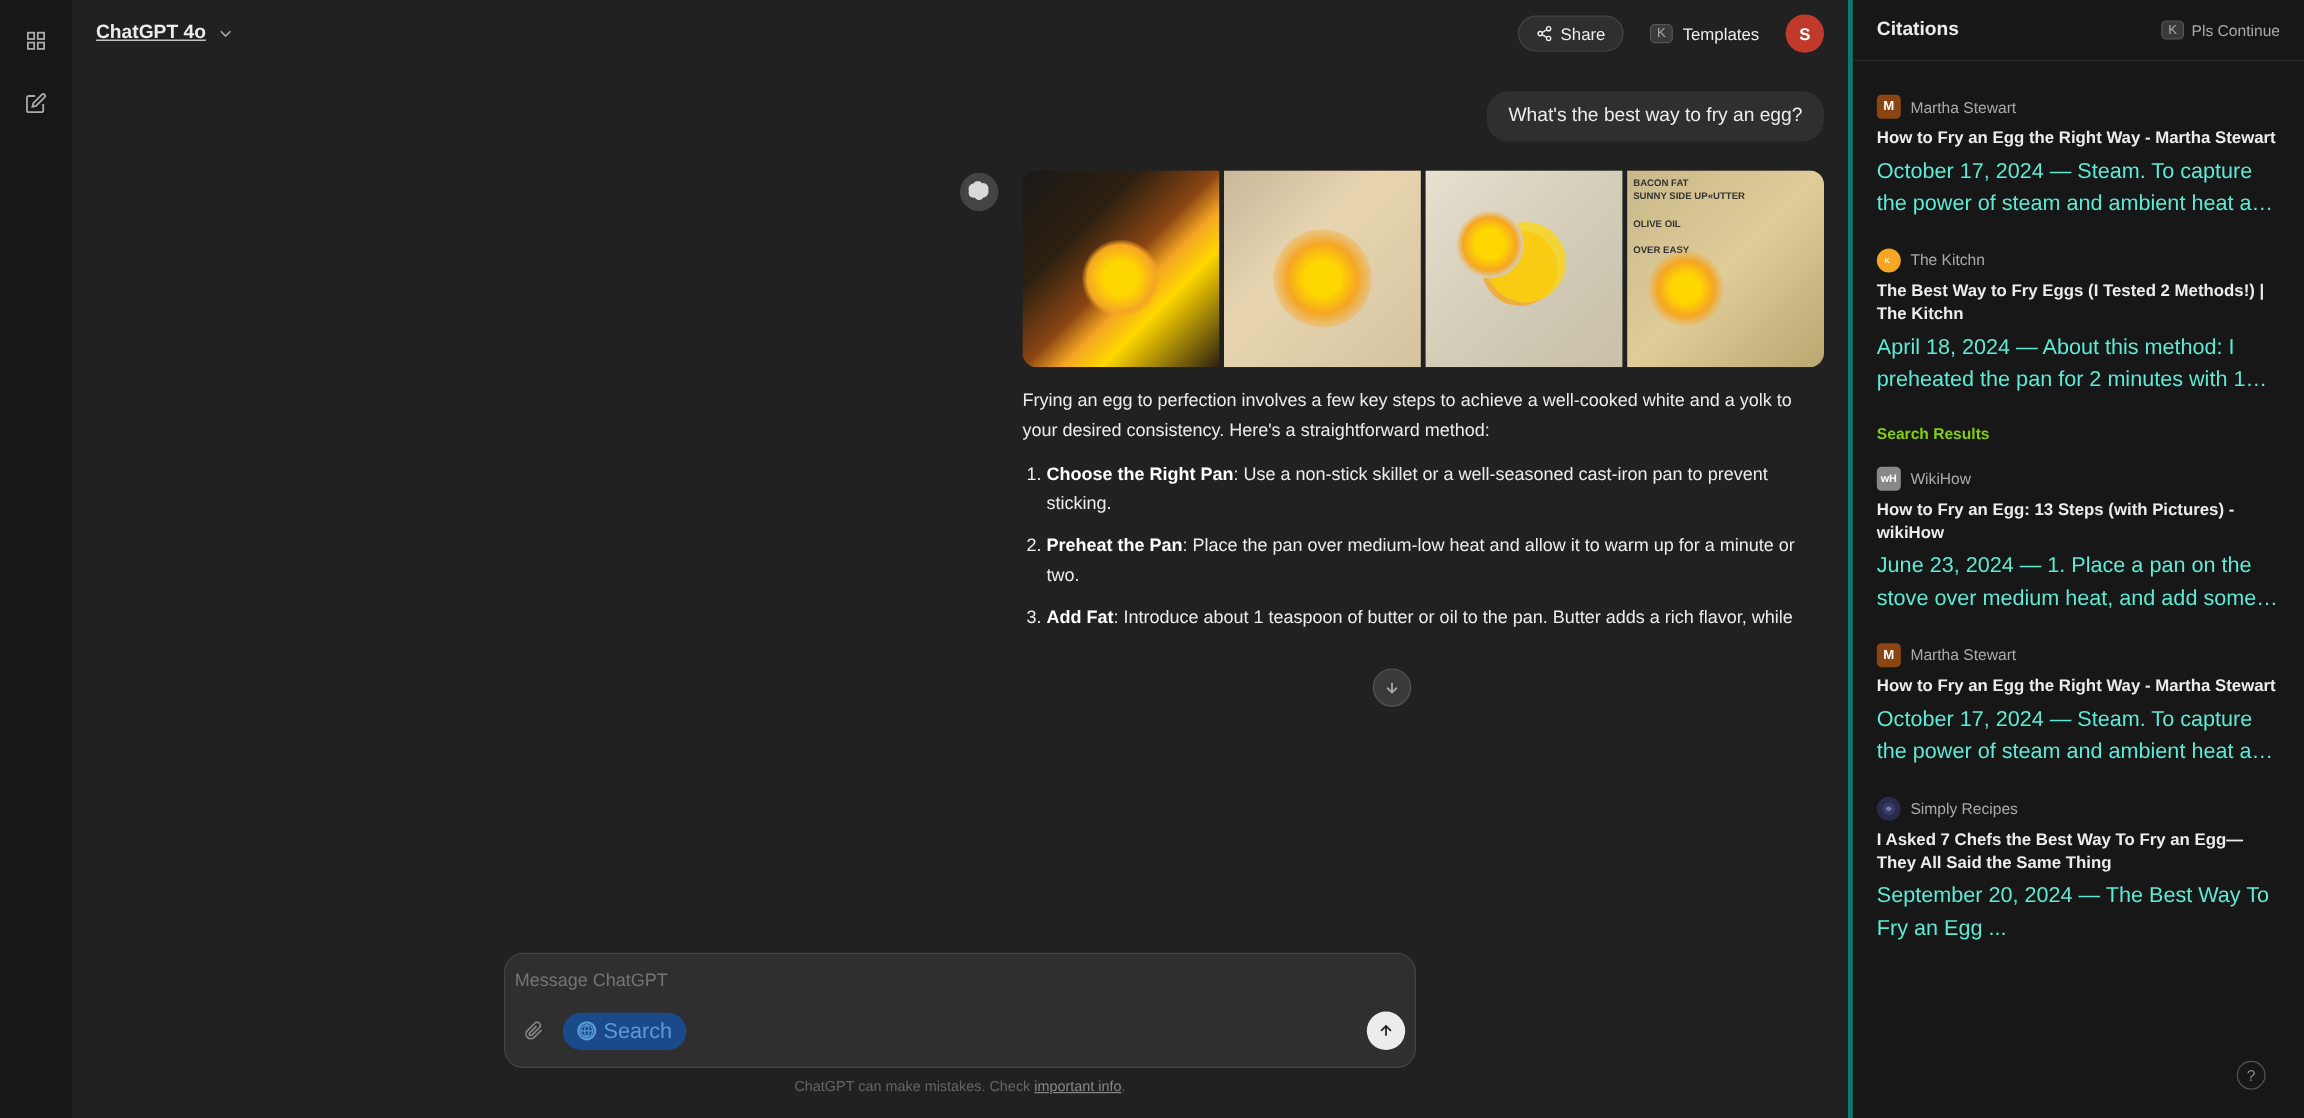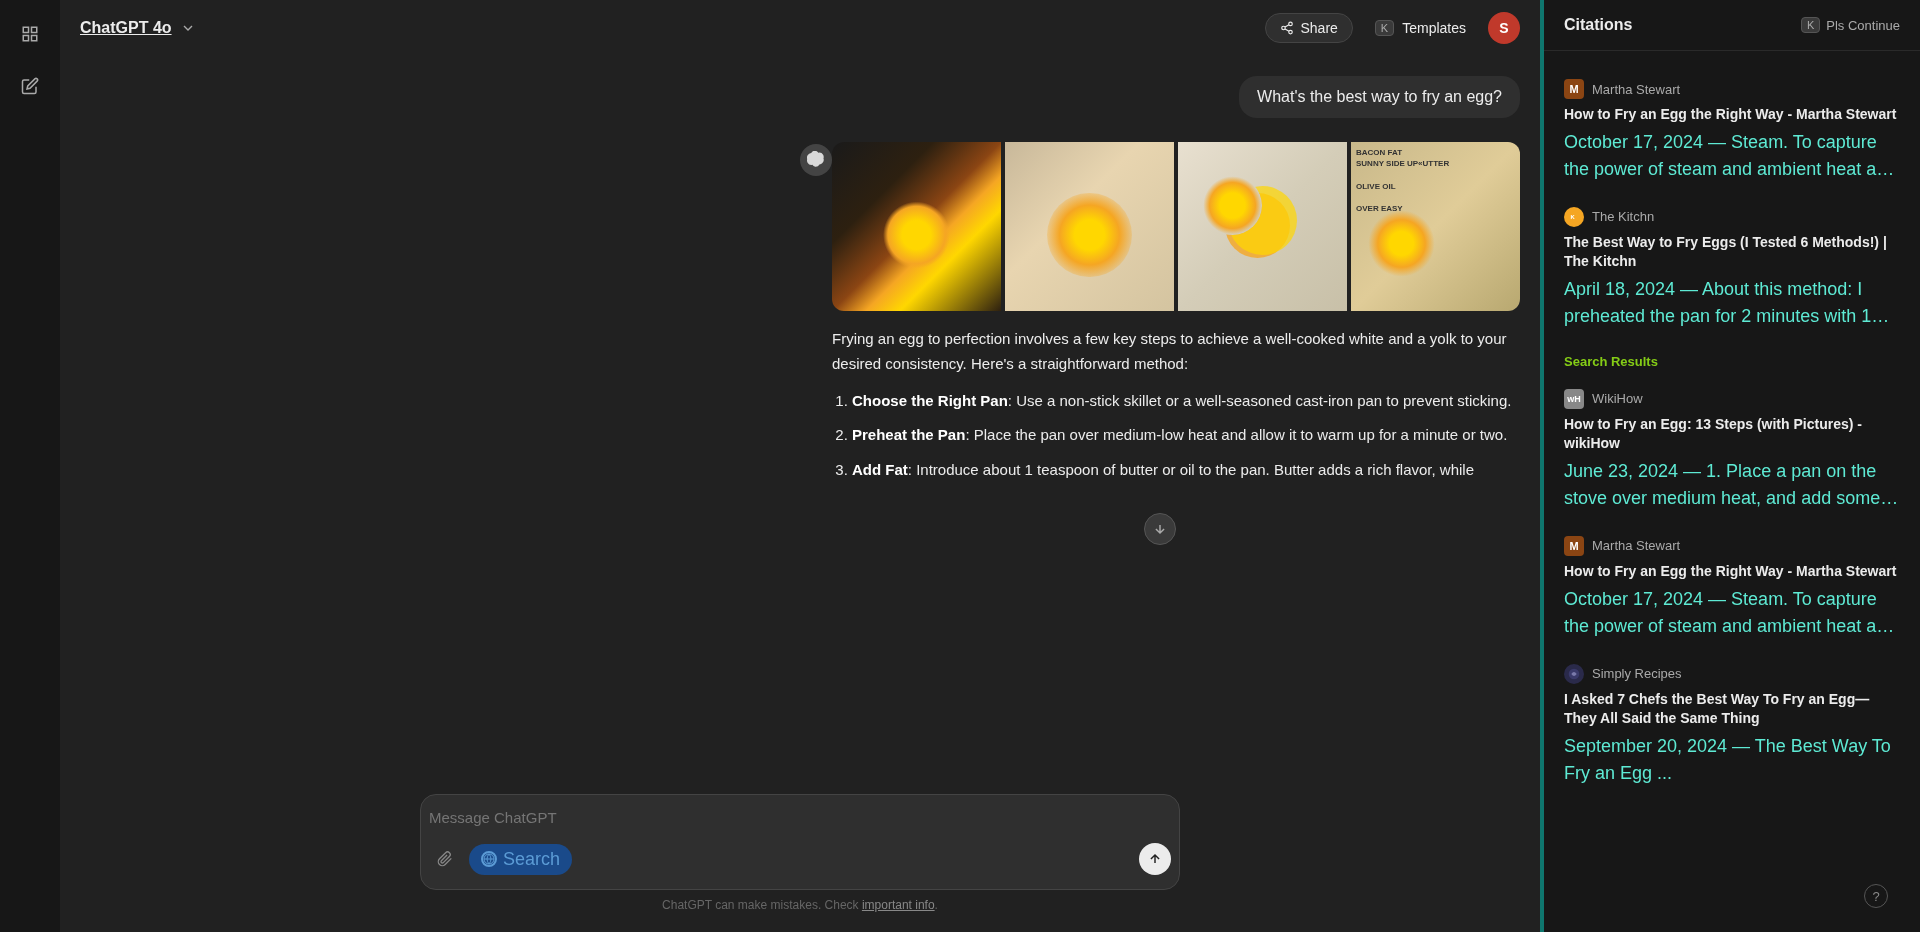--- a/index.html
+++ b/index.html
@@ -142,21 +142,21 @@
       border-radius: 18px;
       padding: 12px 18px;
       font-size: 16px;
       color: #ececec;
       max-width: 80%;
     }
 
     
     .assistant-message {
       display: flex;
-      gap: 0;
+      gap: 20px;
       margin-bottom: 20px;
       margin-top: 21px;
     }
     .assistant-icon {
       width: 32px;
       height: 32px;
       border-radius: 50%;
       background: #444;
       display: flex;
       align-items: center;
@@ -659,21 +659,21 @@
     <div class="citation-item">
       <div class="citation-source">
         <div class="source-favicon favicon-kitchn" style="border-radius:50%;">
           <svg width="14" height="14" viewBox="0 0 24 24" fill="none">
             <circle cx="12" cy="12" r="10" fill="#f5a623"></circle>
             <text x="6" y="16" font-size="10" fill="white" font-weight="bold">K</text>
           </svg>
         </div>
         <span class="source-name">The Kitchn</span>
       </div>
-      <div class="citation-title">The Best Way to Fry Eggs (I Tested 6 Methods!) | The Kitchn</div>
+      <div class="citation-title">The Best Way to Fry Eggs (I Tested 2 Methods!) | The Kitchn</div>
       <div class="citation-excerpt">April 18, 2024 — About this method: I preheated the pan for 2 minutes with 1 teaspoon of vegetable oil,...</div>
     </div>
 
     <div class="section-label">Search Results</div>
 
     <div class="citation-item">
       <div class="citation-source">
         <div class="source-favicon" style="background:#888; border-radius:4px; font-size:9px; color:#fff; font-weight:700;">wH</div>
         <span class="source-name">WikiHow</span>
       </div>

